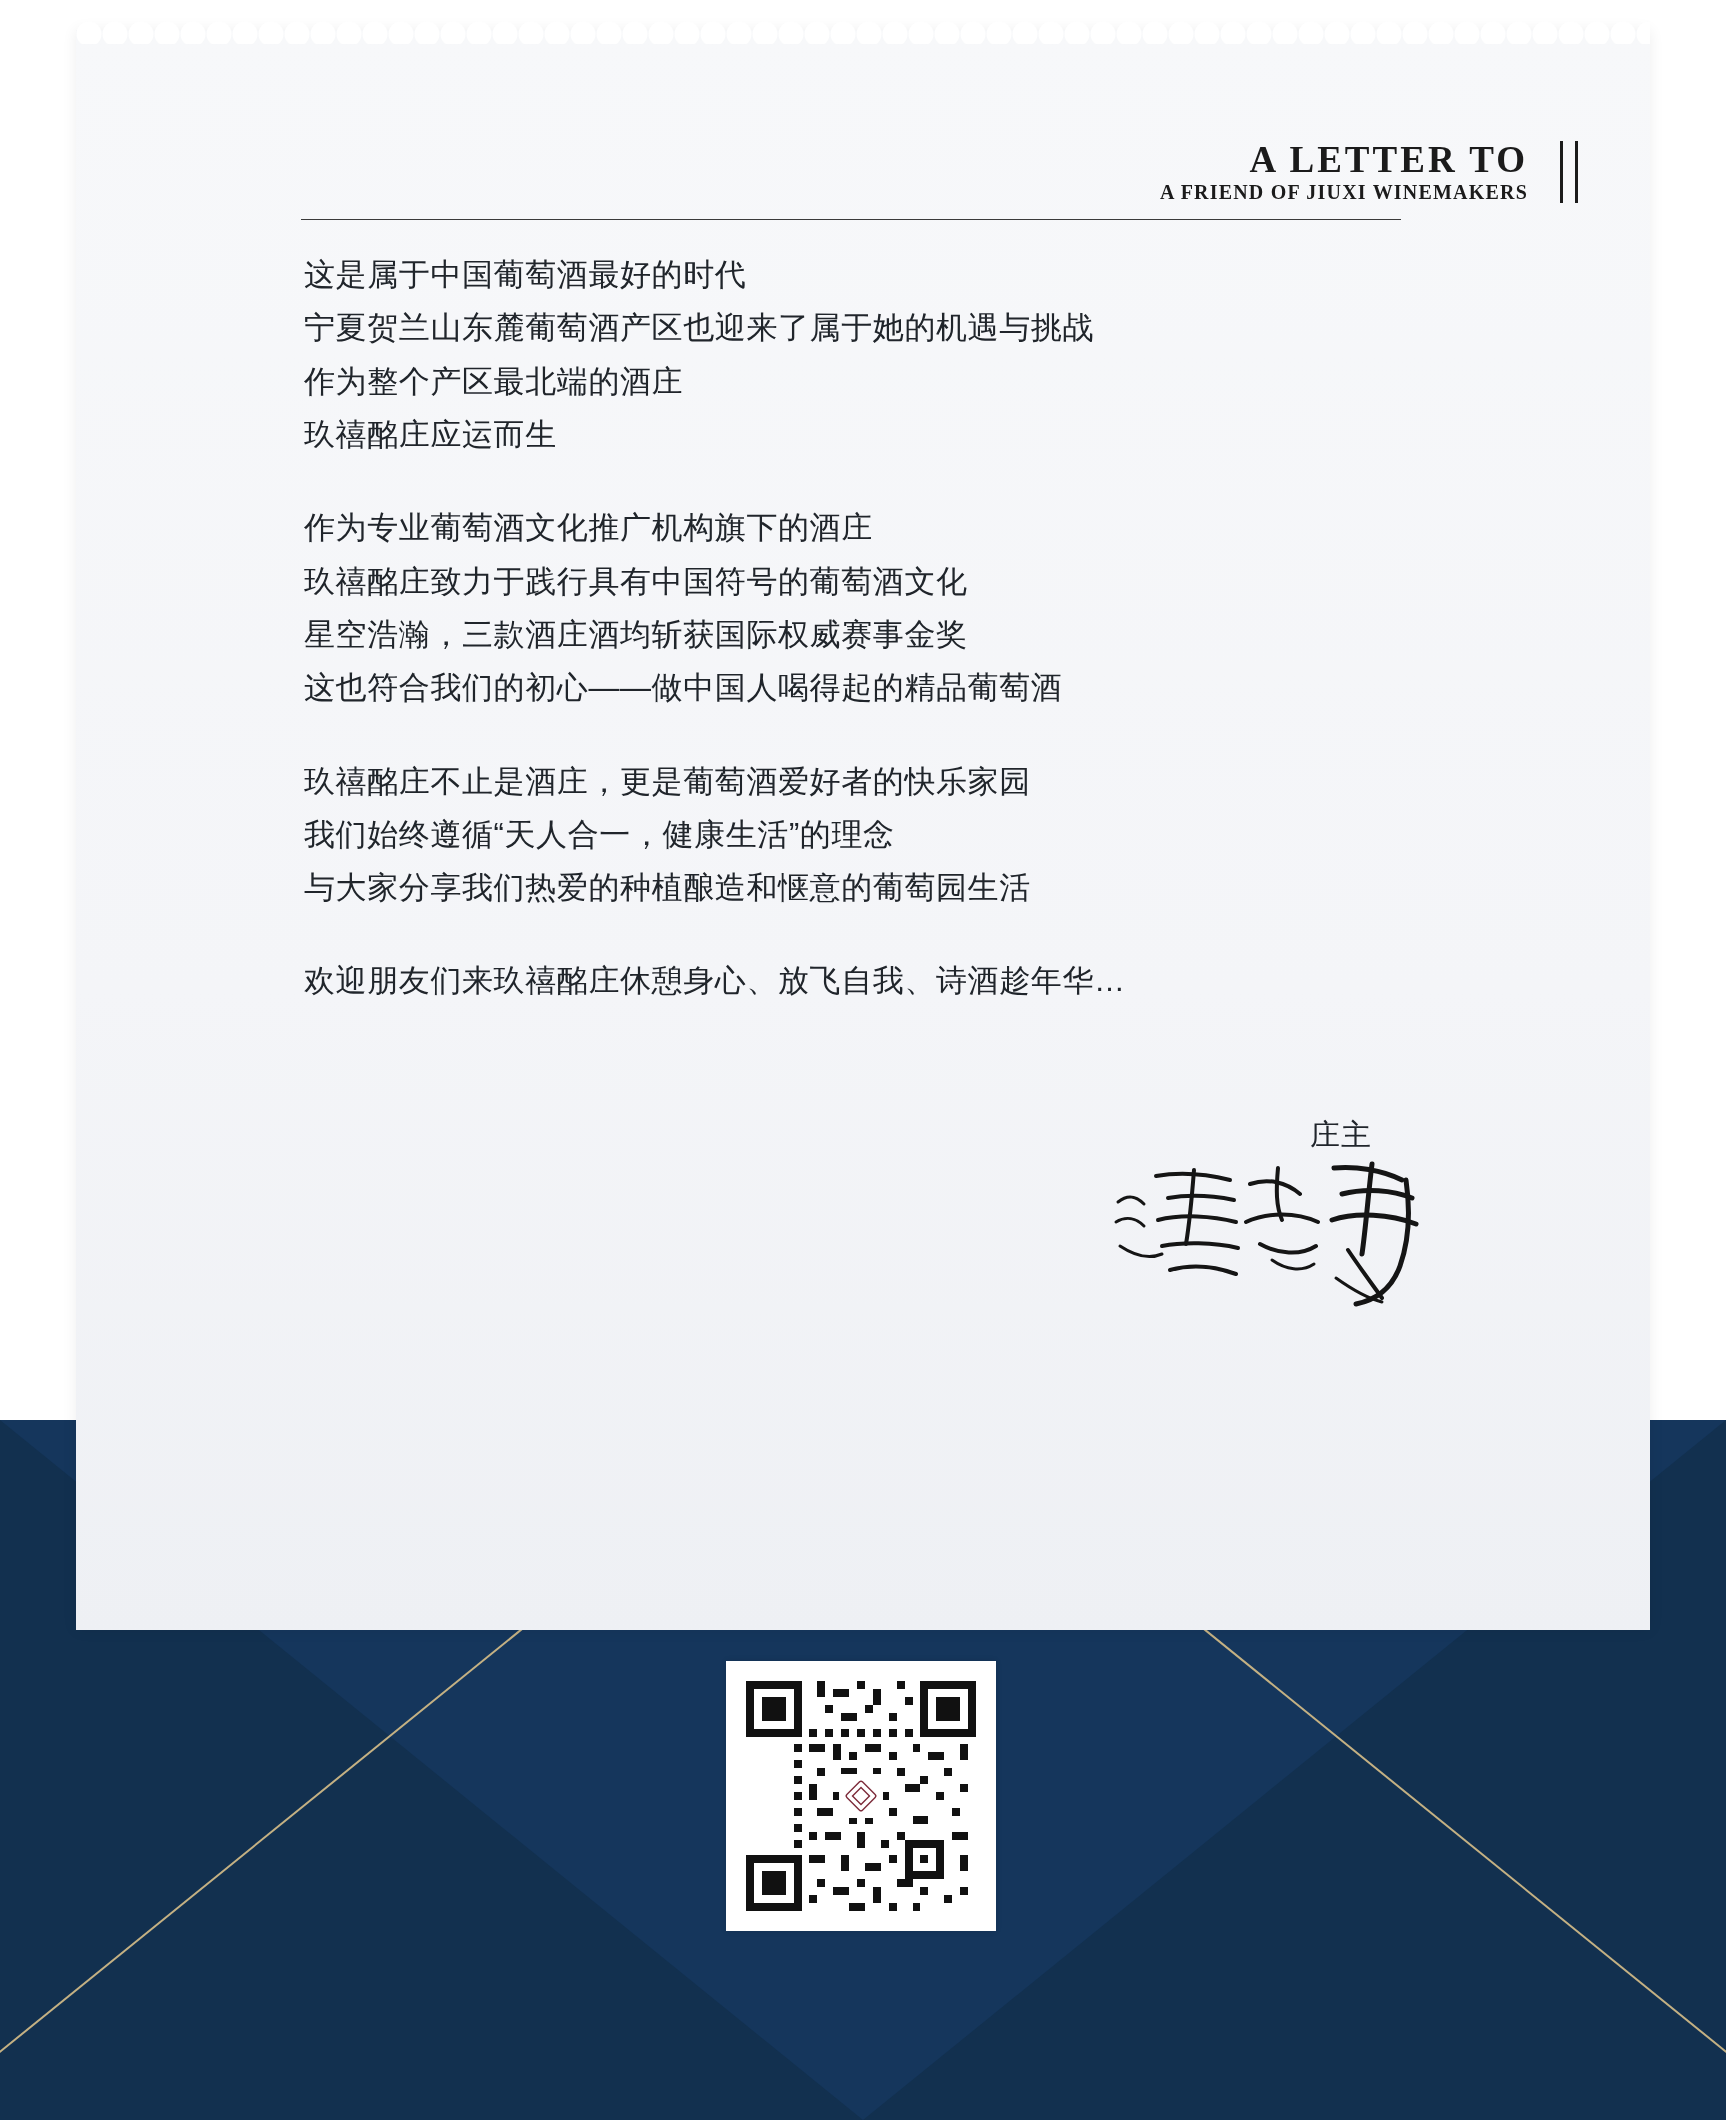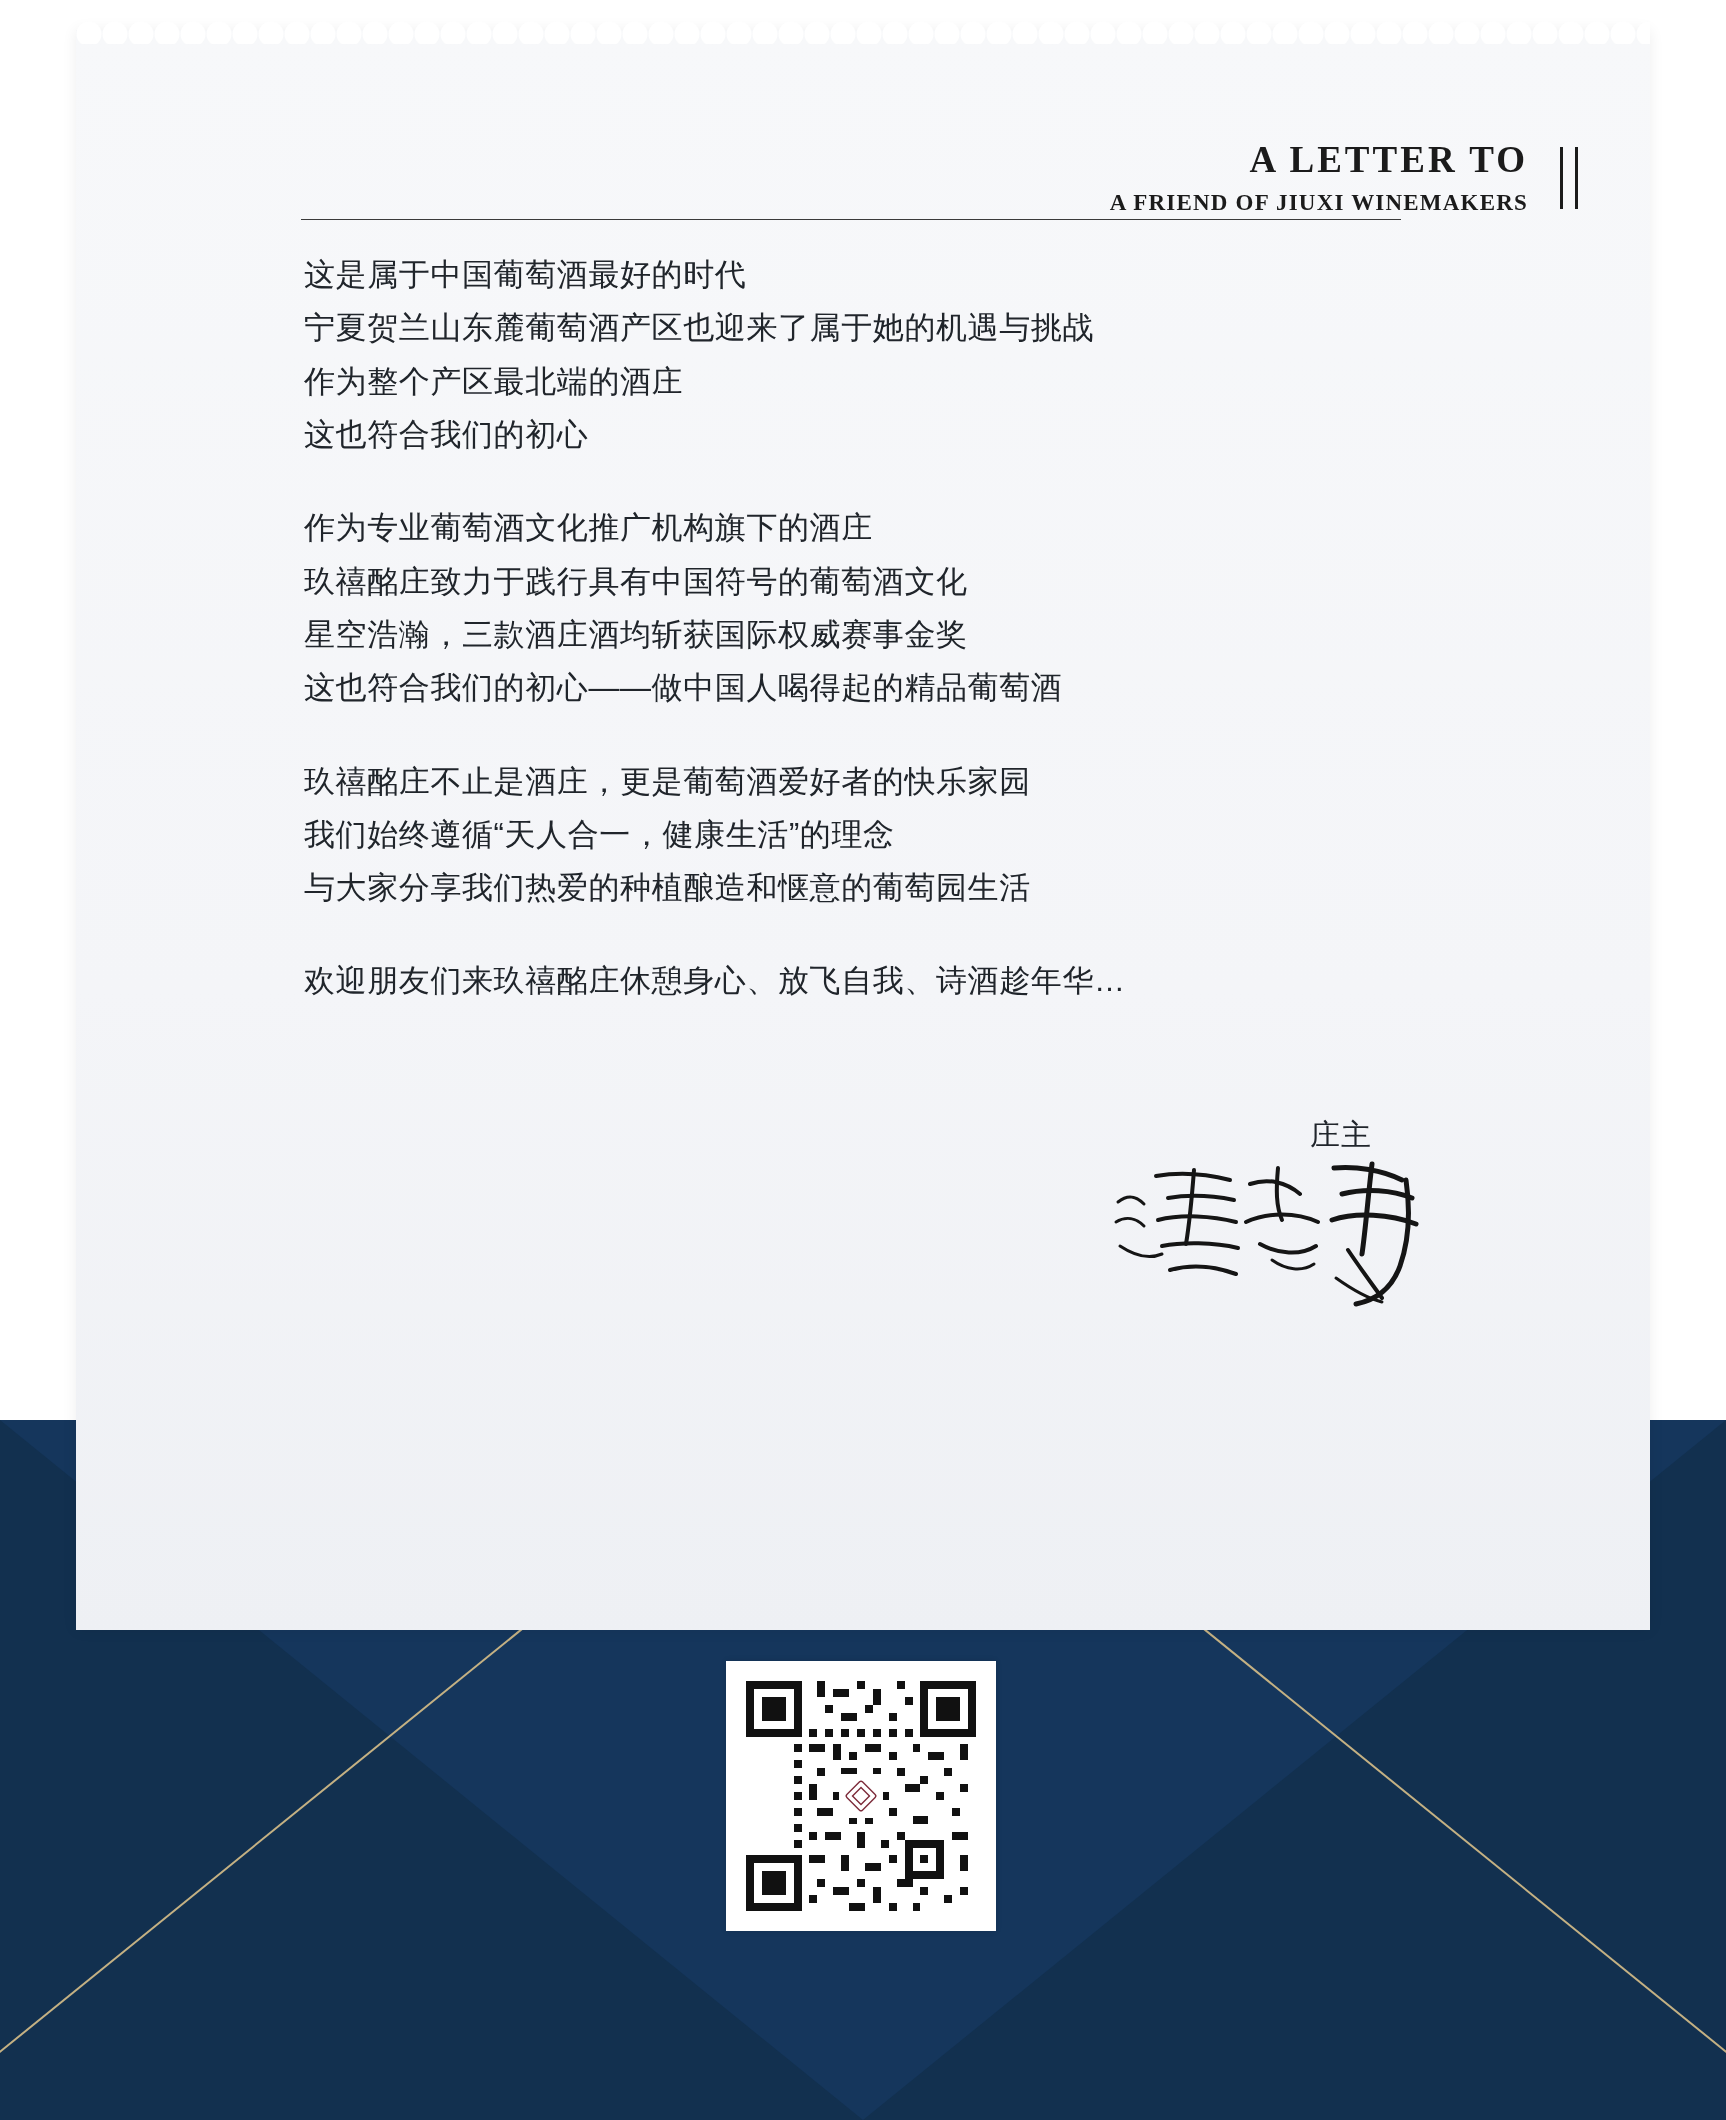--- a/index.html
+++ b/index.html
@@ -120,23 +120,23 @@
     font-weight: bold;
     letter-spacing: 3px;
     font-size: 37px;
     color: #1b1b1b;
     line-height: 1.1;
   }
   .subtitle-en {
     font-family: "Liberation Serif", serif;
     font-weight: bold;
     letter-spacing: 1.2px;
-    font-size: 23px;
+    font-size: 20px;
     color: #1b1b1b;
-    margin-top: 9px;
+    margin-top: 0;
   }
   .double-bar {
     display: inline-block;
     width: 12px;
     height: 62px;
     border-left: 3px solid #1b1b1b;
     border-right: 3px solid #1b1b1b;
     margin-left: 6px;
   }
   .rule {
@@ -242,21 +242,21 @@
       </div>
 
       <div class="rule"></div>
 
       <div class="body-text">
 
         <div class="para">
           <div class="line">这是属于中国葡萄酒最好的时代</div>
           <div class="line">宁夏贺兰山东麓葡萄酒产区也迎来了属于她的机遇与挑战</div>
           <div class="line">作为整个产区最北端的酒庄</div>
-          <div class="line">这也符合我们的初心</div>
+          <div class="line">玖禧酩庄应运而生</div>
         </div>
 
         <div class="para">
           <div class="line">作为专业葡萄酒文化推广机构旗下的酒庄</div>
           <div class="line">玖禧酩庄致力于践行具有中国符号的葡萄酒文化</div>
           <div class="line">星空浩瀚，三款酒庄酒均斩获国际权威赛事金奖</div>
           <div class="line">这也符合我们的初心——做中国人喝得起的精品葡萄酒</div>
         </div>
 
         <div class="para">

